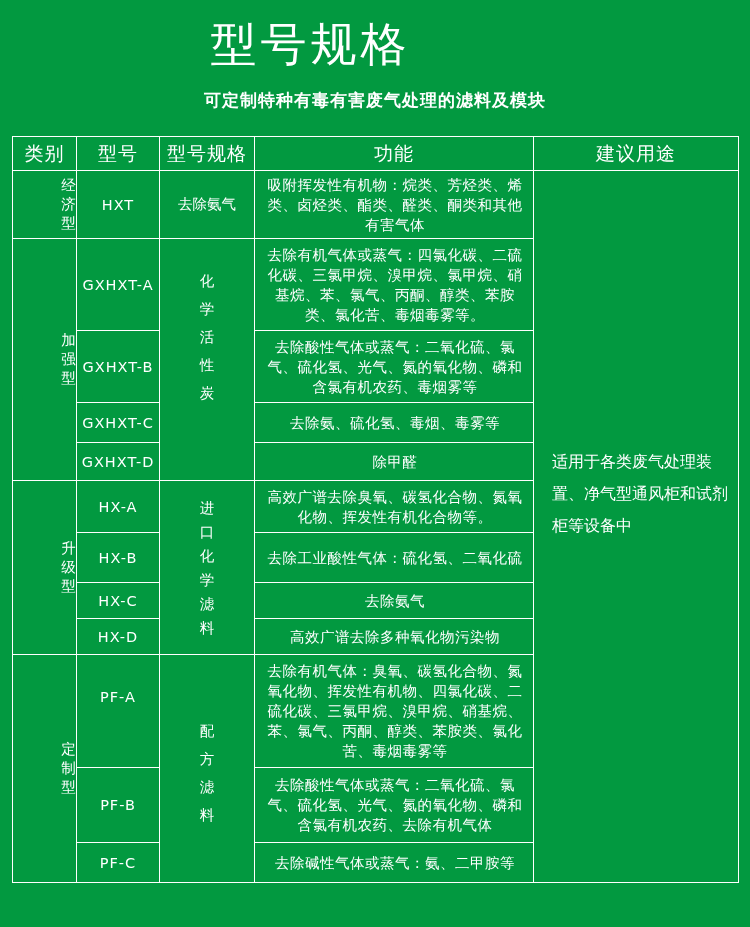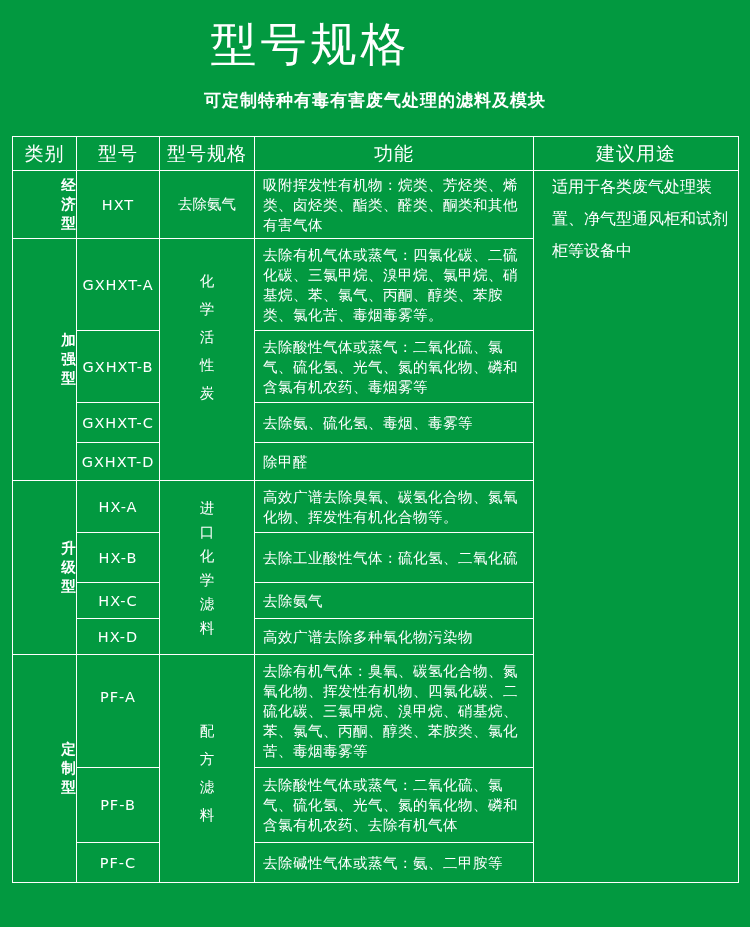--- a/index.html
+++ b/index.html
@@ -3,27 +3,27 @@
 <meta charset="utf-8">
 <style>
   html, body { margin:0; padding:0; }
   body { width:750px; height:927px; background:#029940; color:#fff; font-family:"DejaVu Sans","Liberation Sans",sans-serif; position:relative; overflow:hidden; }
   .title { position:absolute; top:14px; left:0; width:621px; text-align:center; font-size:46px; font-weight:300; letter-spacing:4px; line-height:60px; }
   .subtitle { position:absolute; top:88px; left:0; width:750px; text-align:center; font-size:17px; font-weight:bold; letter-spacing:1px; line-height:24px; }
   table { position:absolute; top:136px; left:12px; width:726px; border-collapse:collapse; table-layout:fixed; }
   td, th { border:1.5px solid #fff; padding:0; text-align:center; vertical-align:middle; }
   th { font-size:19px; font-weight:normal; height:33px; letter-spacing:1px; }
   td { font-size:14.5px; }
-  td.cat { font-weight:bold;padding-left:48px; }
+  td.cat { font-weight:normal;padding-left:48px; }
   td.model { letter-spacing:1px; }
-  td.func { text-align:left; padding:2px 6px 2px 8px; line-height:20px; letter-spacing:0.5px; }
+  td.func { text-align:center; padding:2px 6px 2px 8px; line-height:20px; letter-spacing:0.5px; }
   td.vert { line-height:28px; }
   td.vert span { display:block; }
   td.use { font-size:16px; text-align:left; padding:0 6px 0 18px; line-height:32px; vertical-align:top; }
-  td.use div { }
+  td.use div { margin-top:275px; }
 </style>
 </head>
 <body>
 
 <div class="title">型号规格</div>
 <div class="subtitle">可定制特种有毒有害废气处理的滤料及模块</div>
 
 <table>
   <colgroup>
     <col style="width:64px">

